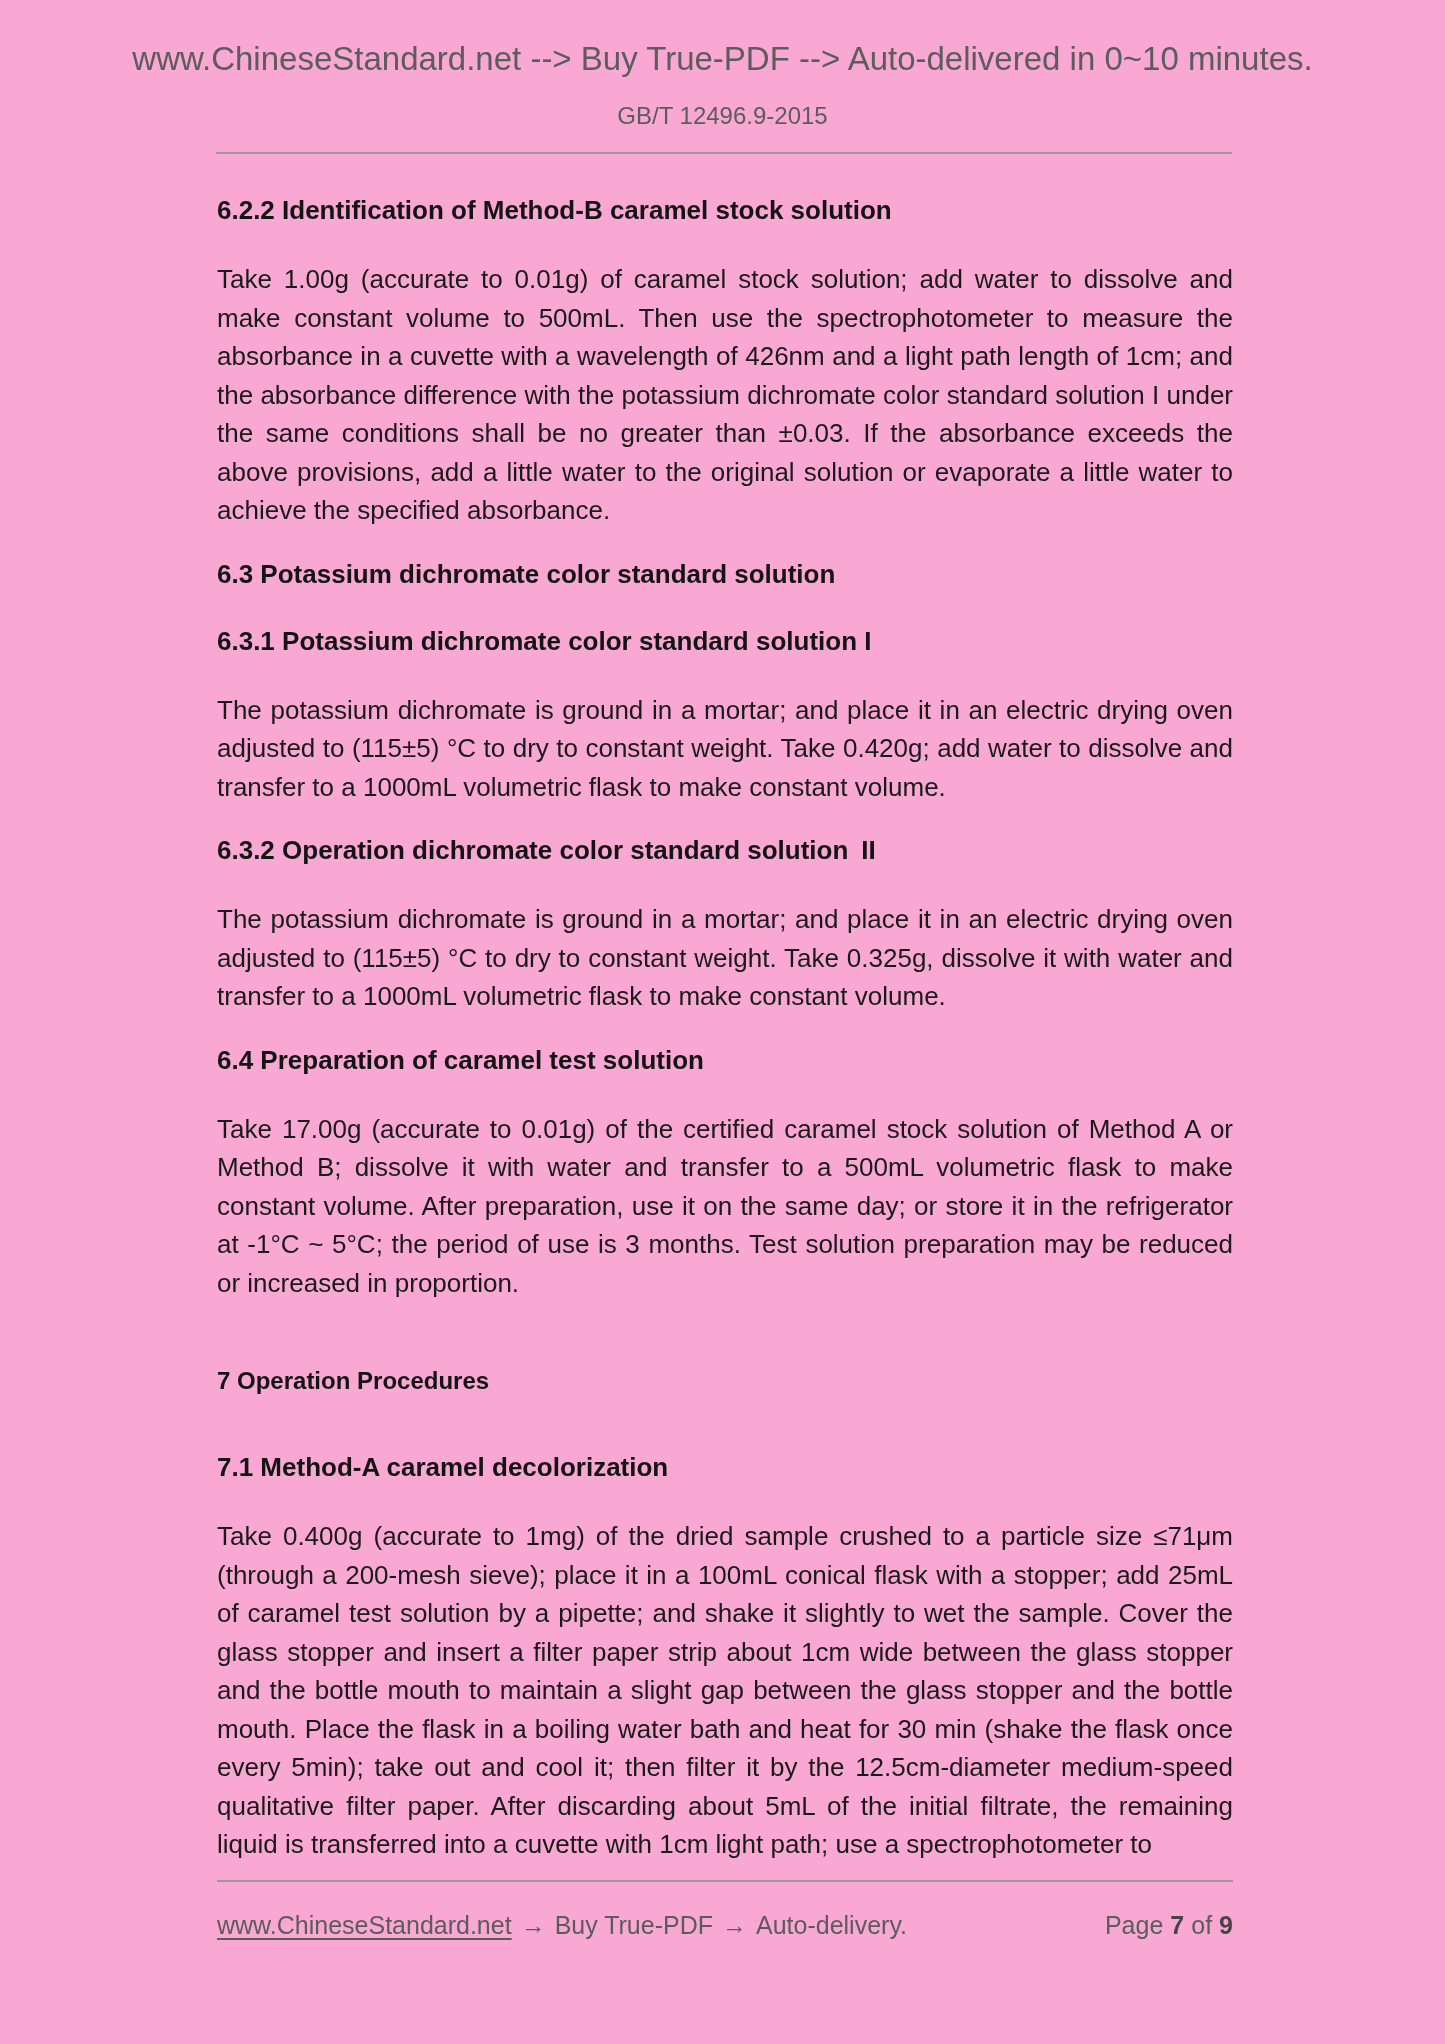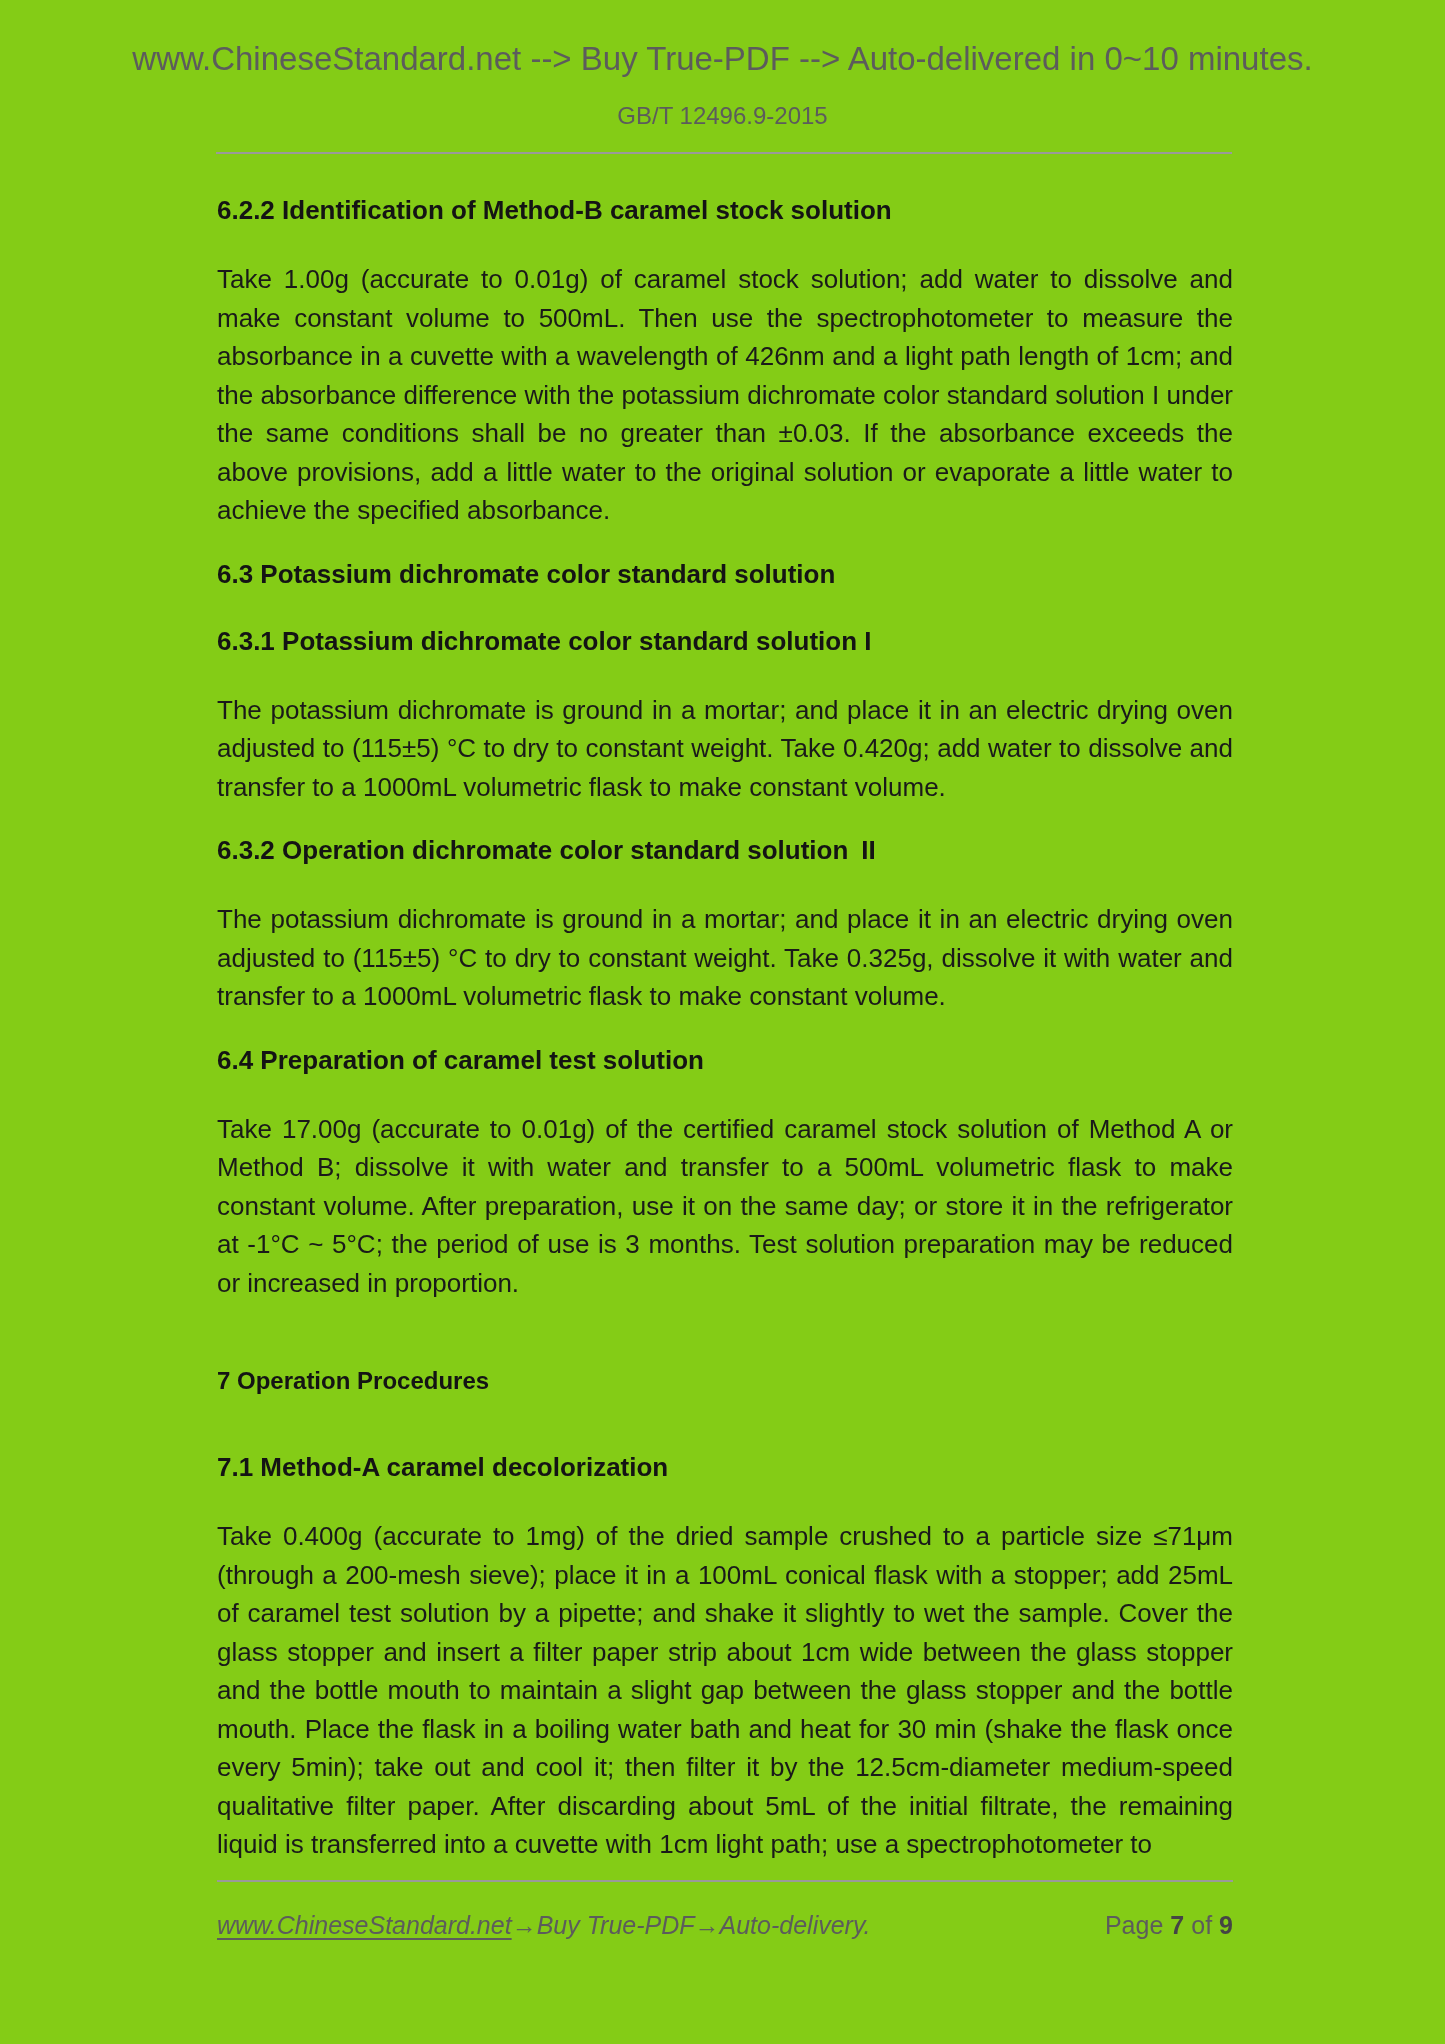--- a/index.html
+++ b/index.html
@@ -1,20 +1,20 @@
 <!DOCTYPE html>
 <html><head>
 <meta charset="utf-8">
 <style>
   html, body { margin: 0; padding: 0; background: #ffffff; }
   .page {
     position: relative;
     width: 1445px;
     height: 2044px;
-    background: #84cc16;
+    background: #f9a8d4;
     font-family: "Liberation Sans", "DejaVu Sans", sans-serif;
     overflow: hidden;
   }
   
   .banner {
     margin-top: 39px;
     text-align: center;
     font-size: 33px;
     line-height: 40px;
     color: #5c5c5c;
@@ -77,21 +77,21 @@
   .footer-rule { height: 2px; background: #9a9a9a; }
   .footer-row {
     display: flex;
     justify-content: space-between;
     align-items: baseline;
     margin-top: 28px;
     font-size: 25px;
     line-height: 30px;
     color: #5c5c5c;
   }
-  .footer-left { display: flex; align-items: baseline; gap: 0; font-style: italic; }
+  .footer-left { display: flex; align-items: baseline; gap: 9px; }
   .footer-link {
     color: #5c5c5c;
     text-decoration: underline;
     text-underline-offset: 4px;
     cursor: pointer;
   }
   .page-indicator { display: flex; align-items: flex-start; gap: 7px; }
   .page-indicator b { color: #454545; }
 </style>
 </head>

